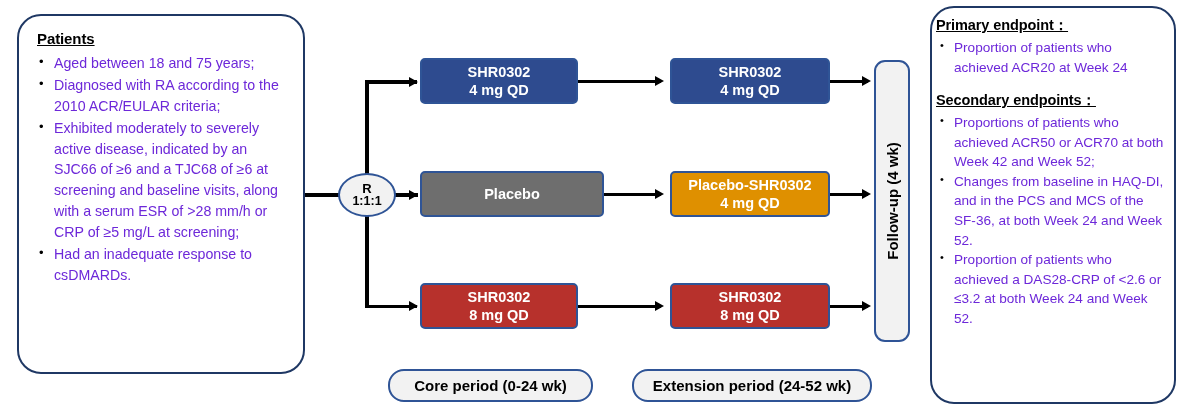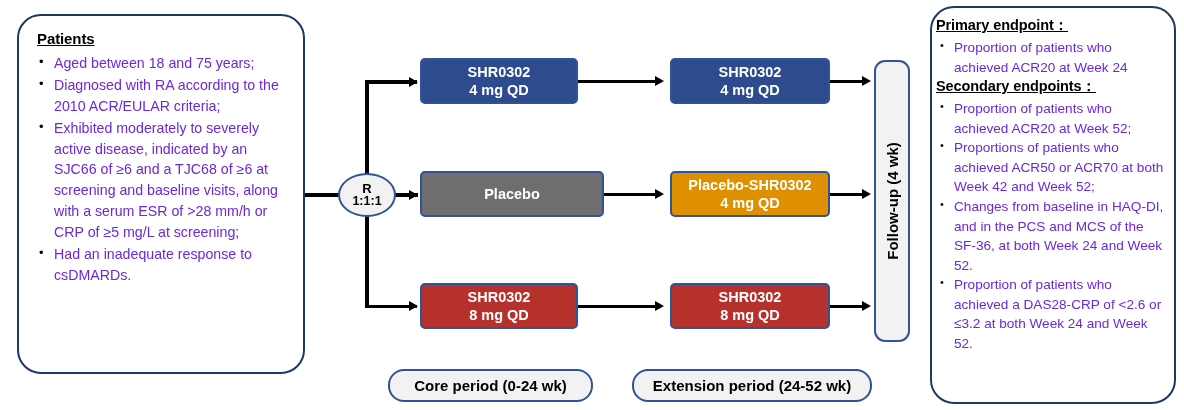--- a/index.html
+++ b/index.html
@@ -279,22 +279,21 @@
   </div>
   <div class="period period-ext">
     <span>Extension period (24-52 wk)</span>
   </div>
 
   <div class="panel endpoints-panel">
     <div class="section-head">Primary endpoint：</div>
     <ul class="bullets">
       <li>Proportion of patients who achieved ACR20 at Week 24</li>
     </ul>
-    <div class="section-head" style="margin-top:0;">Secondary endpoints：</div>
+    <div class="section-head" style="margin-top:14px;">Secondary endpoints：</div>
     <ul class="bullets">
-      <li>Proportion of patients who achieved ACR20 at Week 52;</li>
       <li>Proportions of patients who achieved ACR50 or ACR70 at both Week 42 and Week 52;</li>
       <li>Changes from baseline in HAQ-DI, and in the PCS and MCS of the SF-36, at both Week 24 and Week 52.</li>
       <li>Proportion of patients who achieved a DAS28-CRP of &lt;2.6 or ≤3.2 at both Week 24 and Week 52.</li>
     </ul>
   </div>
 
 </div>
 
 </body></html>

